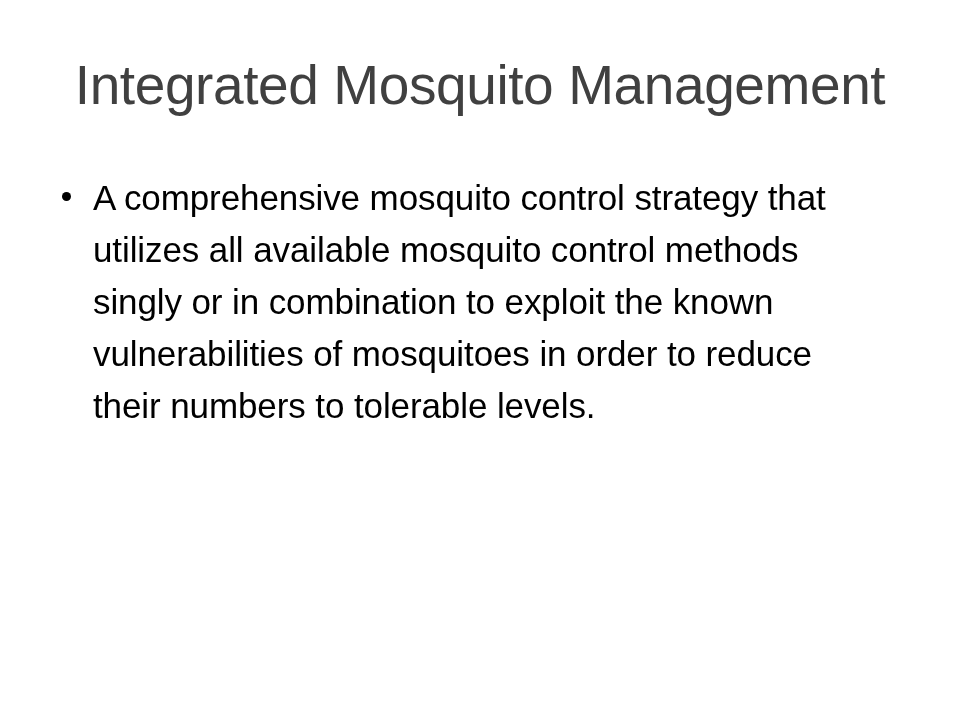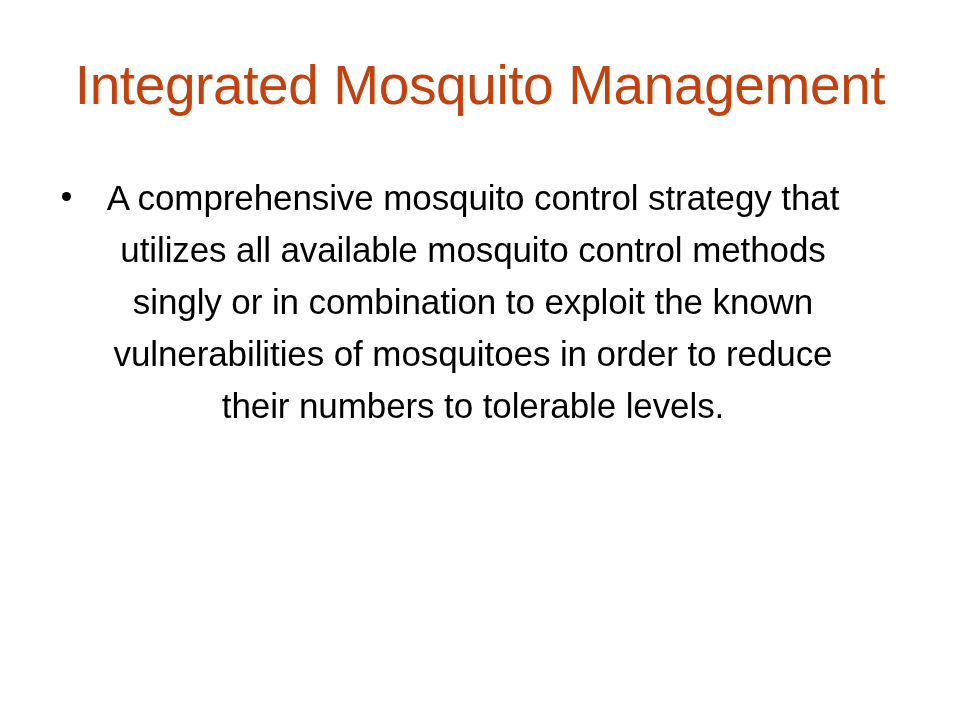--- a/index.html
+++ b/index.html
@@ -24,21 +24,21 @@
   
   .slide-title {
     position: absolute;
     left: 48px;
     top: 52px;
     width: 864px;
     text-align: center;
     font-size: 55px;
     line-height: 66px;
     font-weight: 400;
-    color: #c2410c;
+    color: #404040;
     letter-spacing: -0.4px;
     white-space: nowrap;
   }
 
   
   .body-box {
     position: absolute;
     left: 60px;
     top: 172px;
     width: 820px;
@@ -68,21 +68,20 @@
     top: 20px;
     width: 9px;
     height: 9px;
     border-radius: 50%;
     background: #000000;
   }
 
   .bullet-text {
     display: block;
     max-width: 760px;
-    text-align: center;
   }
 </style>
 </head>
 <body>
 
 <div id="slide">
 
   <div class="slide-title">Integrated Mosquito Management</div>
 
   <div class="body-box">

